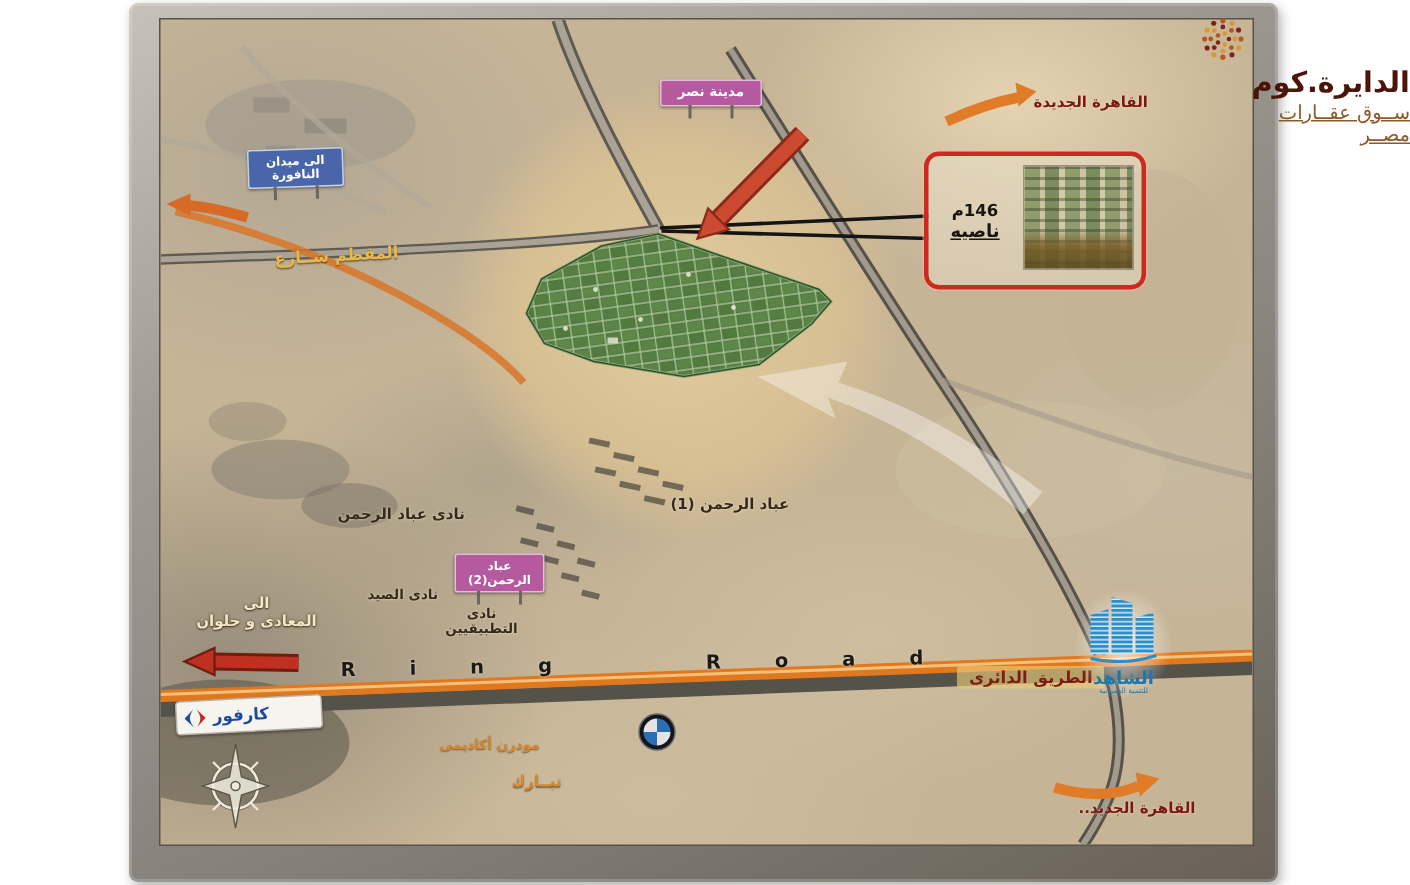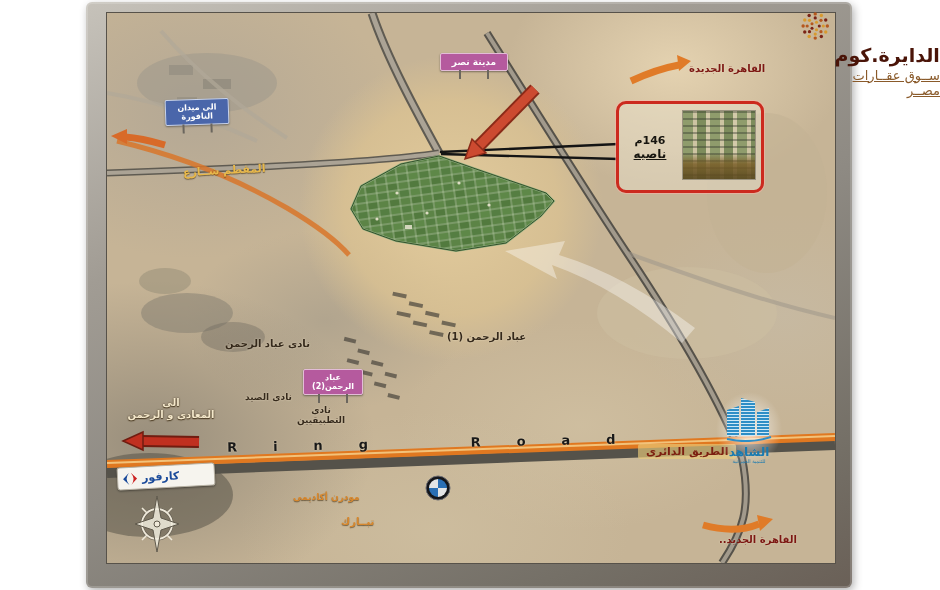--- a/index.html
+++ b/index.html
@@ -258,21 +258,21 @@
 
     <div class="lbl ar dark" style="left:138px;top:379px;font-size:9px;">نادى الصيد</div>
 
     <div class="lbl ar dark tatbiq">
       <div>نادى</div>
       <div>التطبيقيين</div>
     </div>
 
     <div class="lbl ar cream to-maadi">
       <div>الى</div>
-      <div>المعادى و الرحمن</div>
+      <div>المعادى و حلوان</div>
     </div>
 
     <div class="ring-en">Ring Road</div>
     <div class="ring-ar ar">الطريق الدائرى</div>
 
     <div class="lbl ar orangetx" style="left:186px;top:479px;font-size:9px;">مودرن أكاديمى</div>
 
     <div class="lbl ar orangetx" style="left:234px;top:503px;font-size:10px;">تبــارك</div>
 
     <div class="lbl ar maroon" style="left:612px;top:521px;font-size:10px;">القاهرة الجديد..</div>

